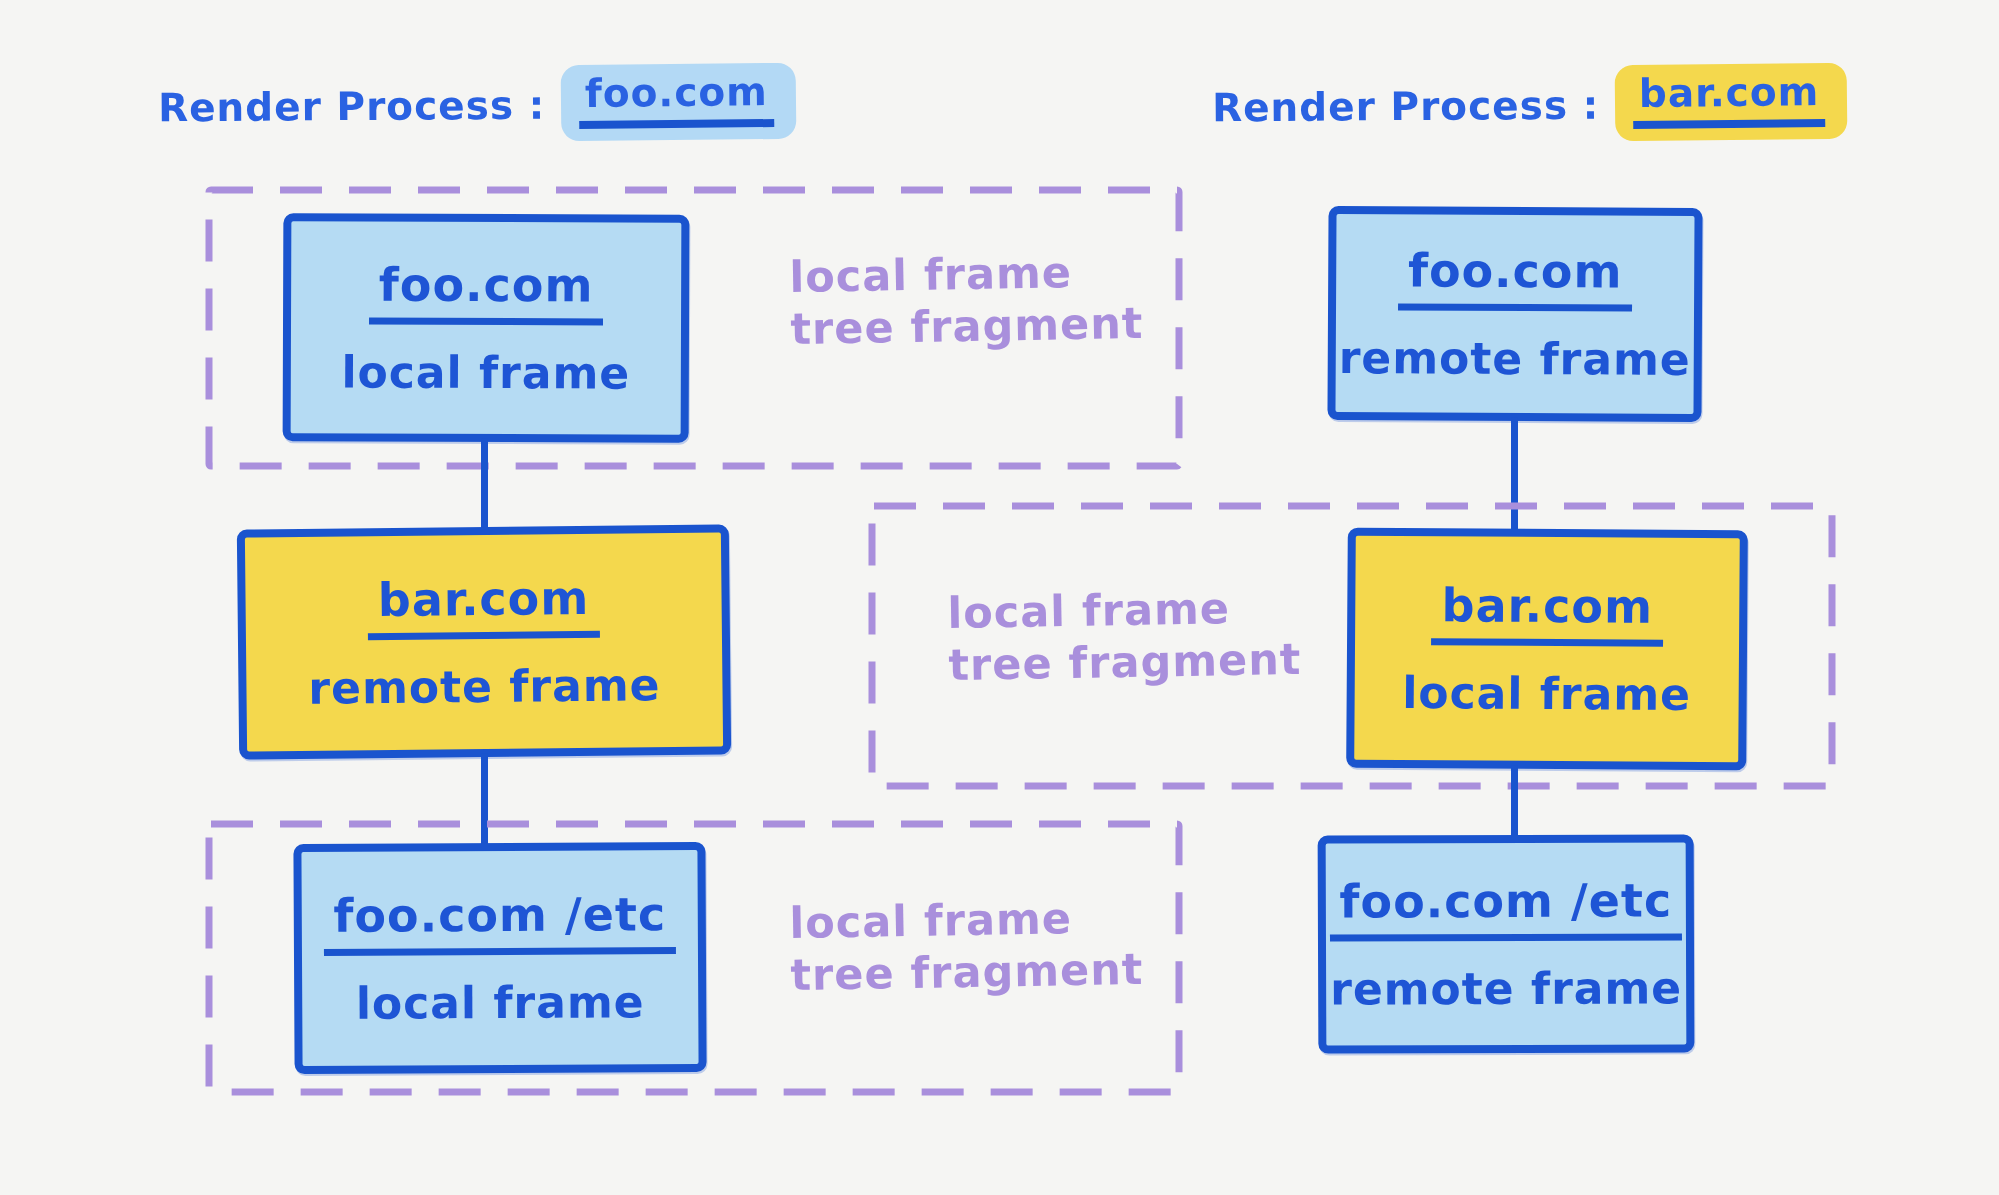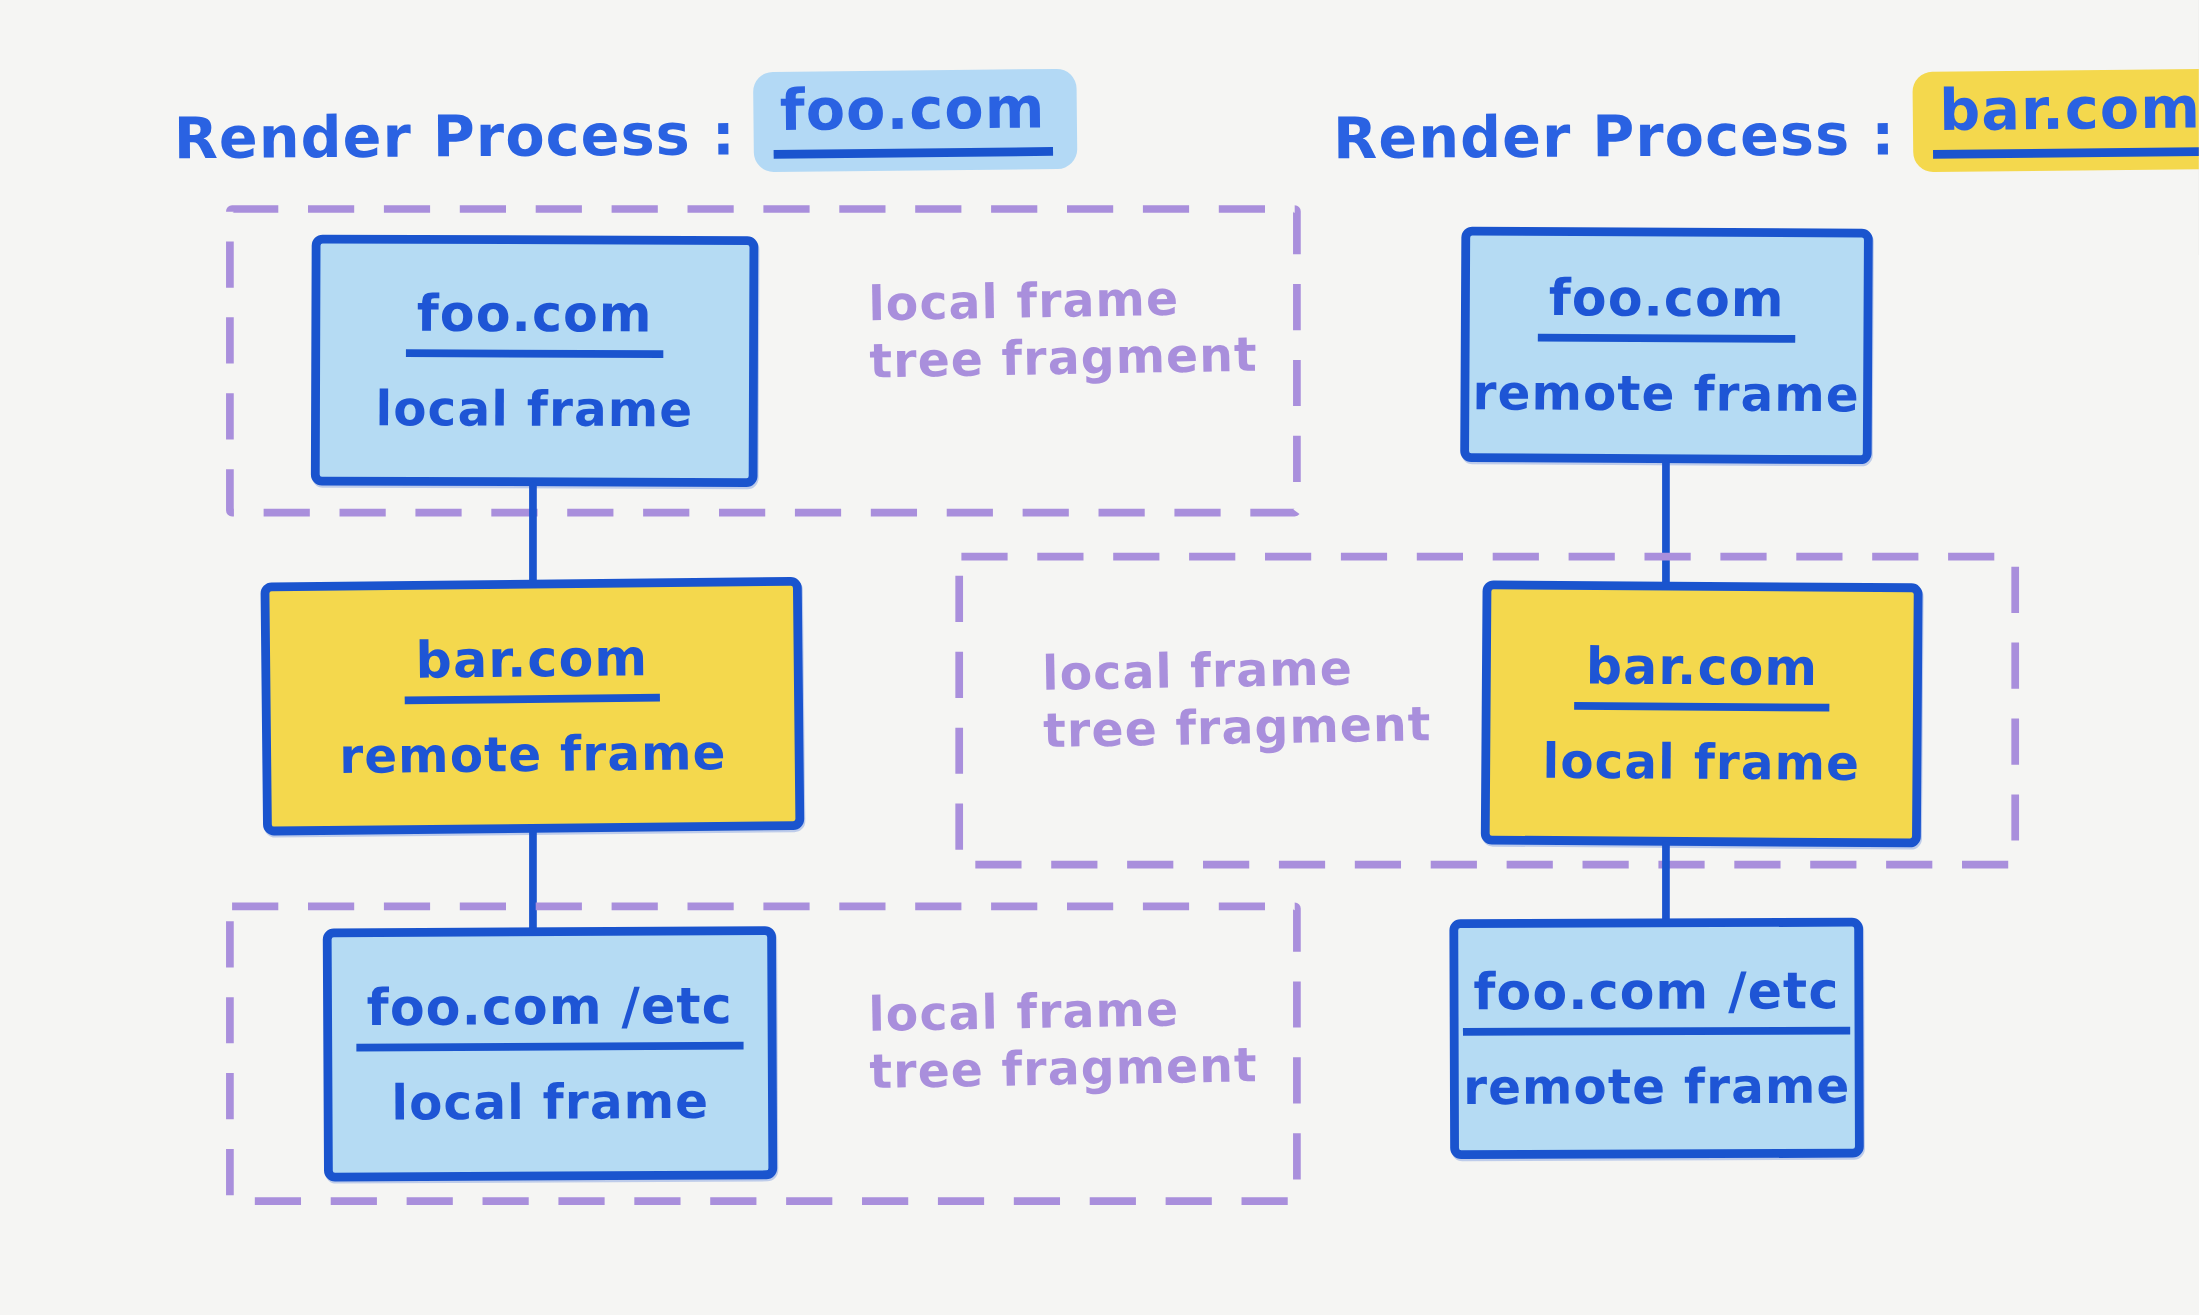--- a/index.html
+++ b/index.html
@@ -15,22 +15,22 @@
   html,body{margin:0;padding:0;}
   body{background:#dddddd;font-family:"DejaVu Sans", sans-serif;}
   .canvas{
     position:relative;
     width:1999px;height:1195px;
     background:var(--bg);
     overflow:hidden;
   }
   .title{
     position:absolute;
-    display:flex;align-items:flex-end;
-    font-size:52px;font-weight:700;
+    display:flex;align-items:center;
+    font-size:39px;font-weight:700;
     color:var(--title-blue);
     letter-spacing:1px;
     white-space:nowrap;
   }
   .title .prefix{transform:rotate(-0.4deg);display:inline-block;padding-top:8px;}
   .hl{
     display:inline-block;
     margin-left:16px;
     padding:6px 22px 12px 18px;
     border-radius:18px;

